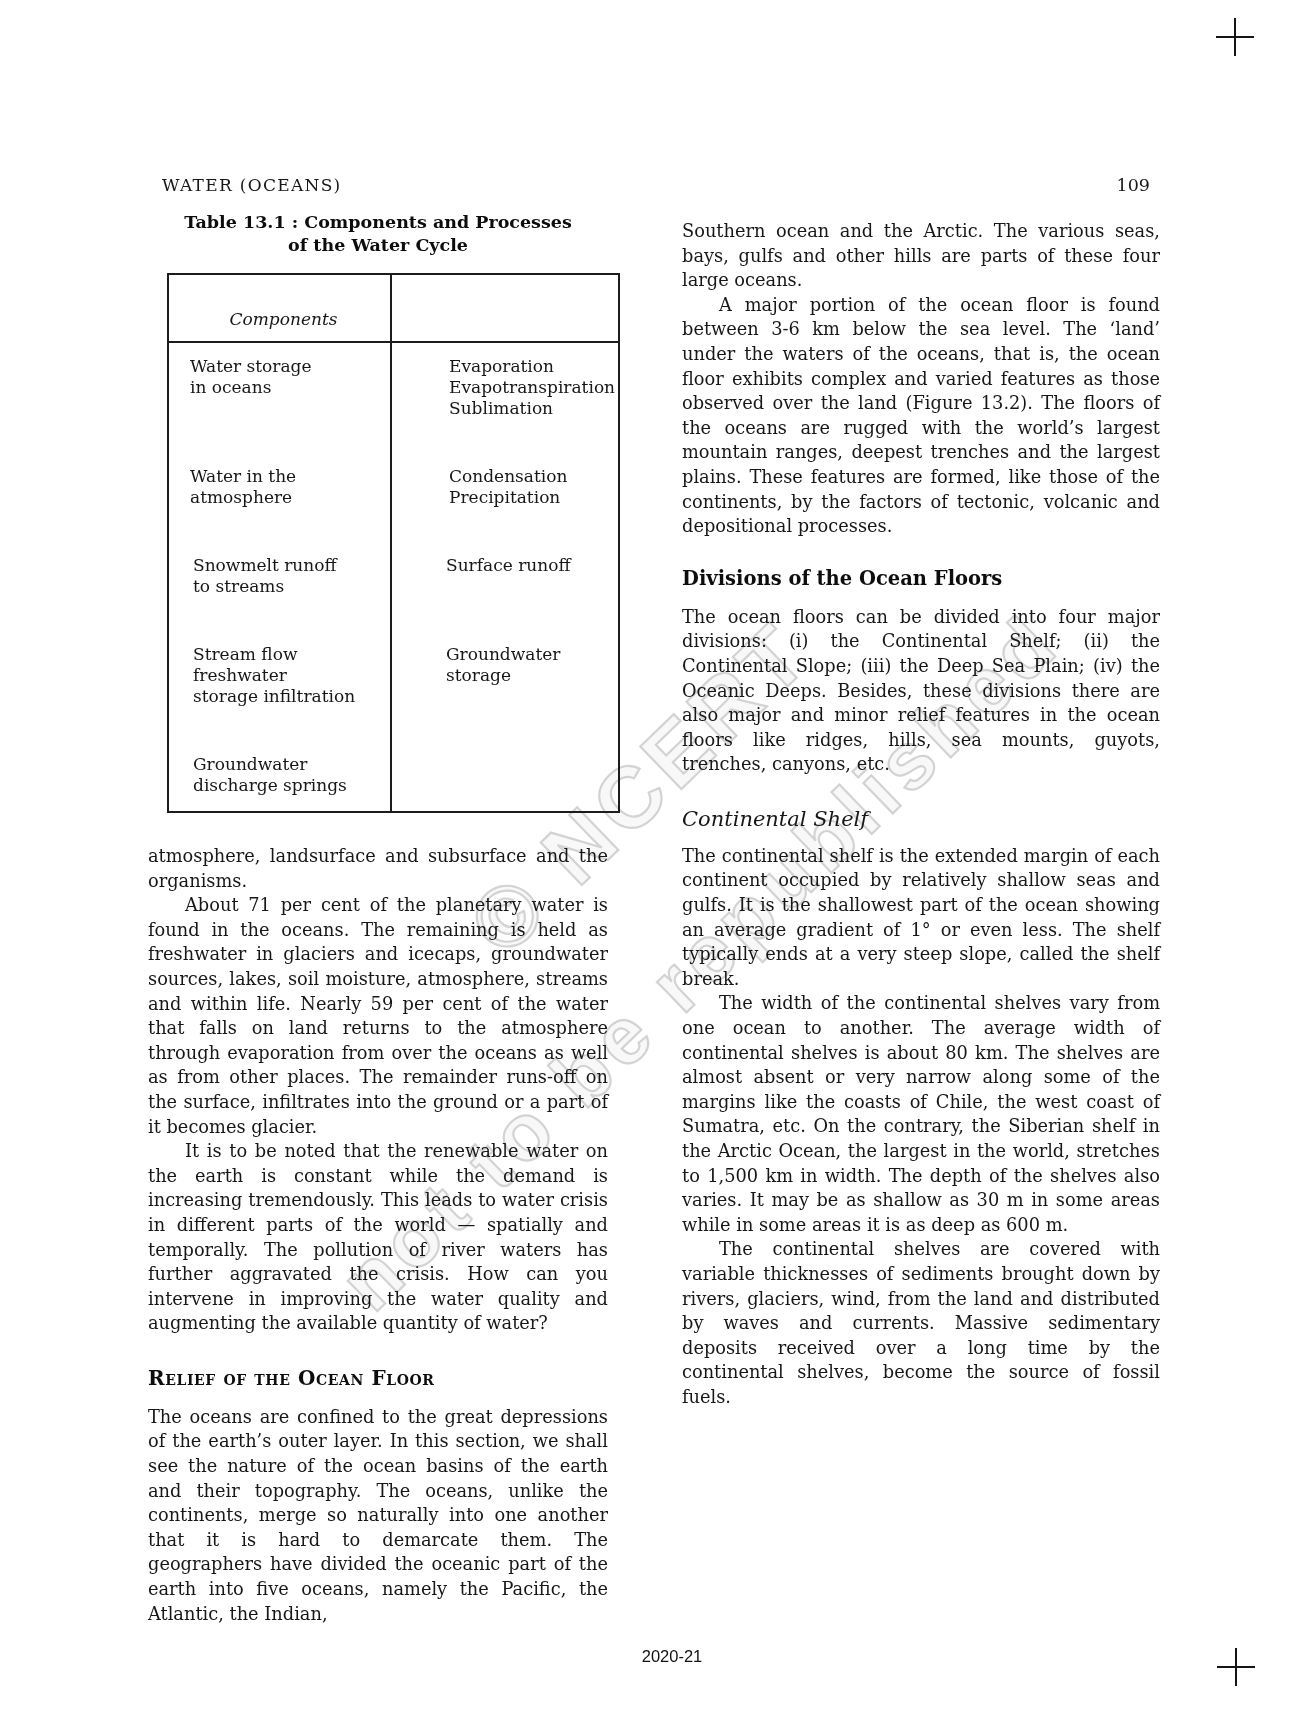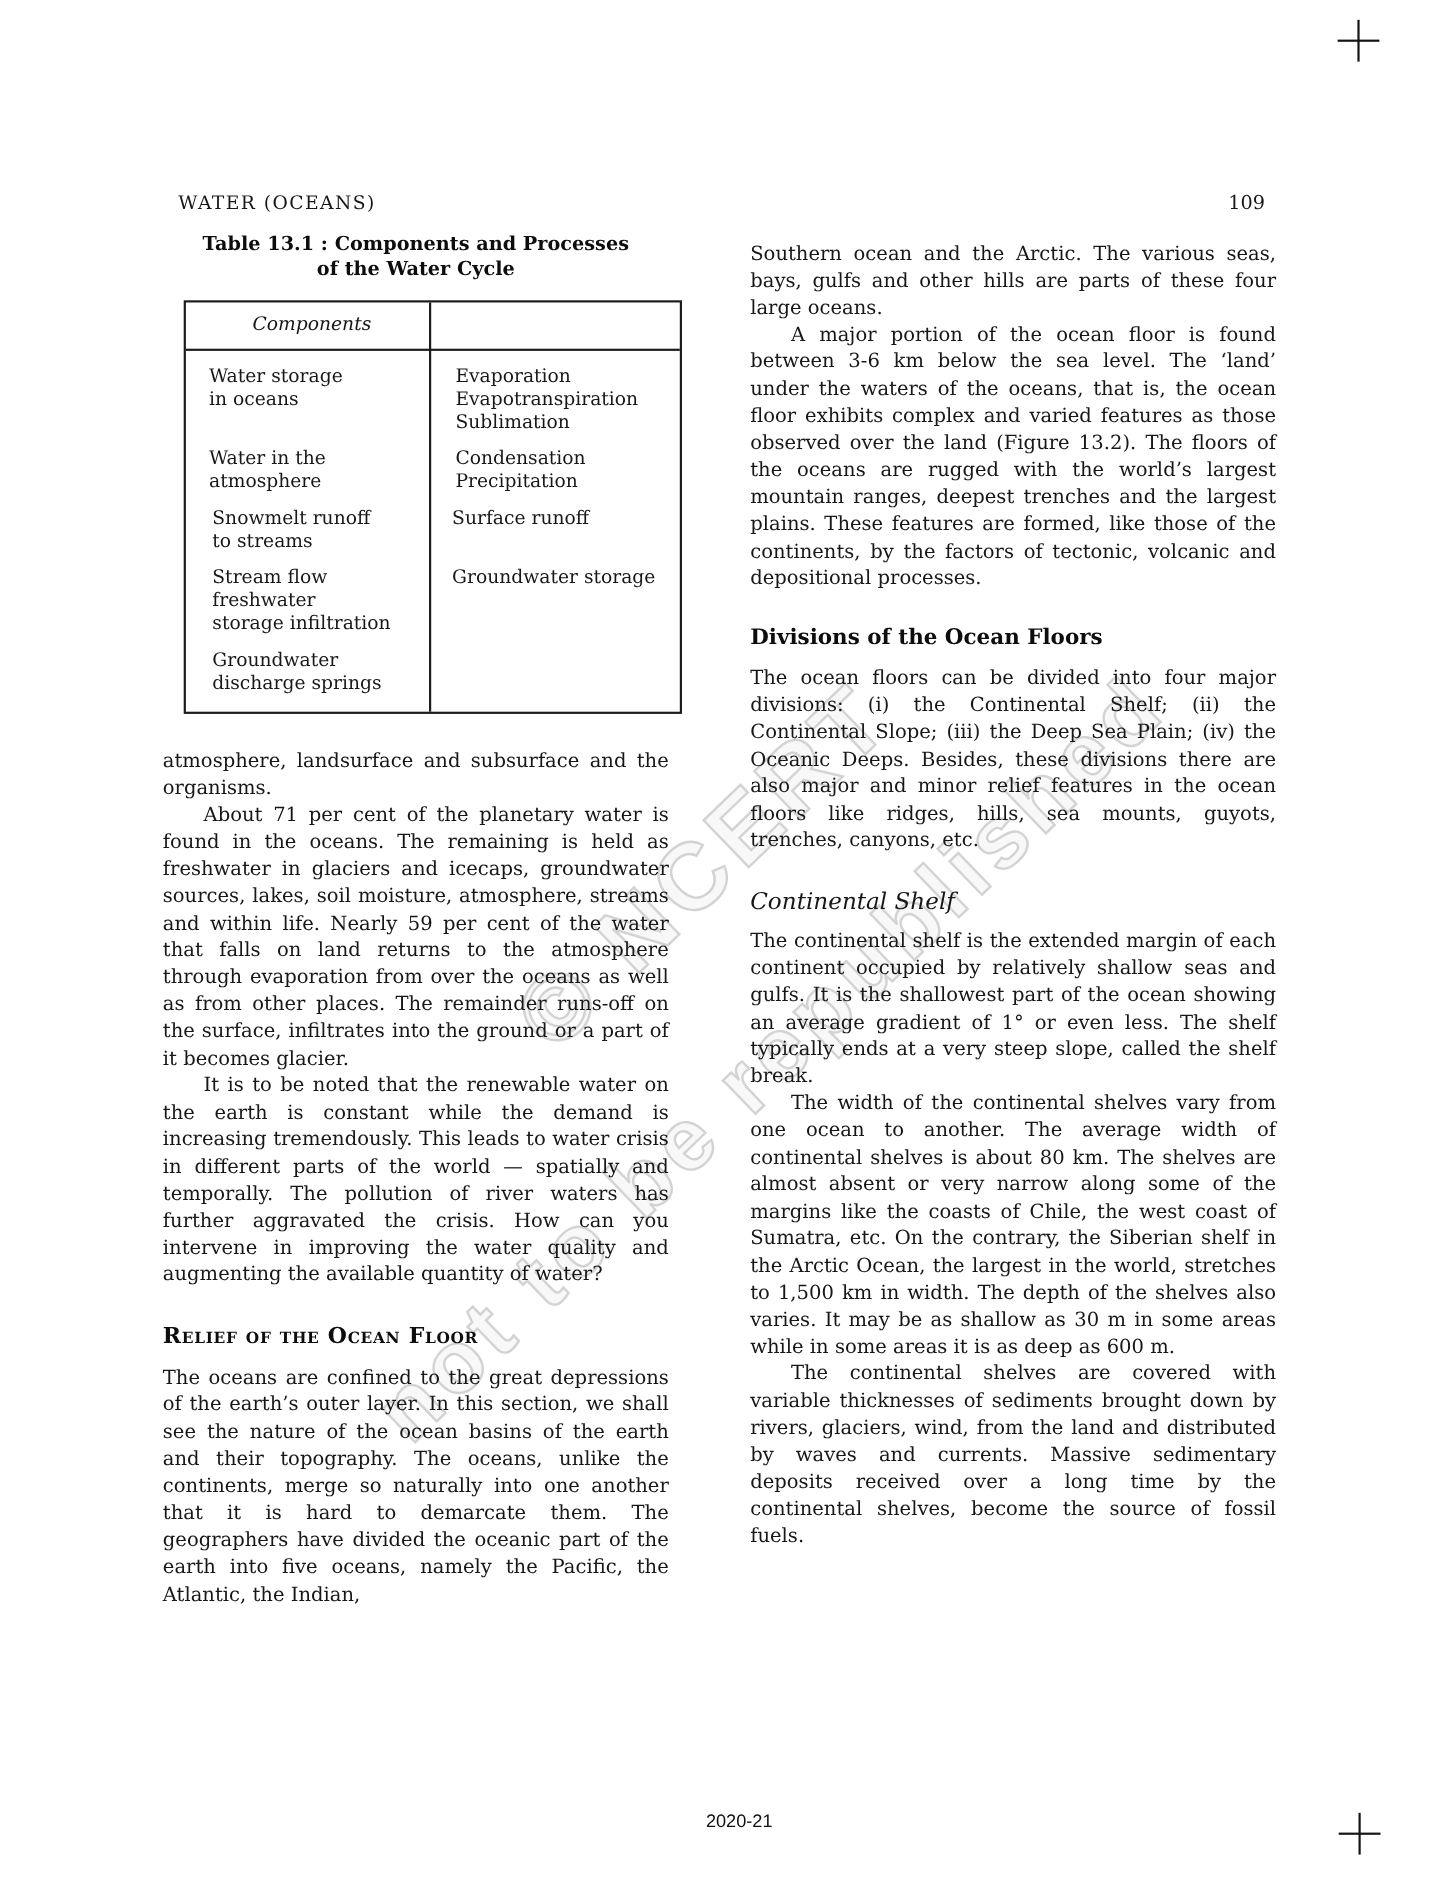--- a/index.html
+++ b/index.html
@@ -94,26 +94,27 @@
   }
   .wtable .vline {
     position:absolute; left:221px; top:0; bottom:0;
     width:2px; background:#1c1c1c;
   }
   .thead { display:flex; border-bottom:2px solid #1c1c1c; }
   .thead .th {
     font-style:italic; text-align:center;
     padding:10px 4px 11px 4px;
   }
-  .thead .th.c1 { width:221px; }
+  .thead .th.c1 { width:221px;margin-top:24px; }
   .thead .th.c2 { flex:1; }
   .tbody {
     display:grid;
     grid-template-columns:221px 1fr;
     padding:13px 0 15px 0;
+    gap:35px;
   }
   .cell { white-space:pre-line; }
   .cell.c1 { padding:0 8px 0 21px; }
   .cell.c2 { padding:0 8px 0 24px; }
   .cell.gap { padding-top:12px; }
 
   
   .footer {
     position:absolute; top:1647px; left:16px; width:1312px;
     text-align:center;

